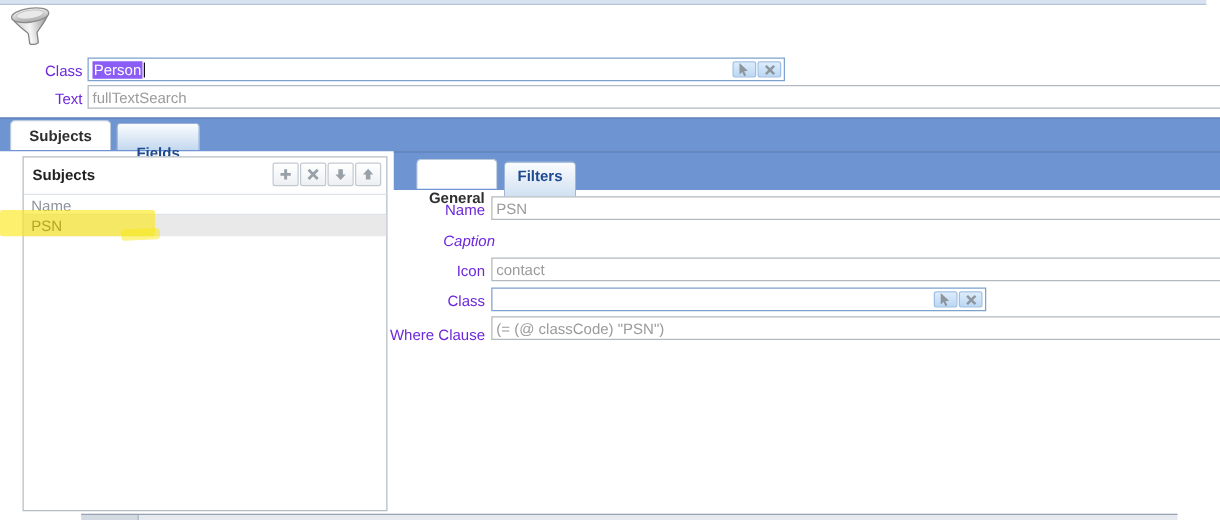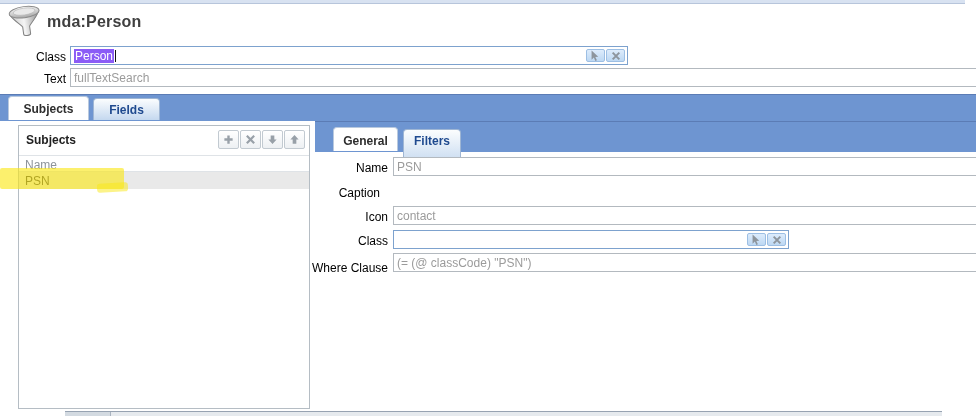--- a/index.html
+++ b/index.html
@@ -6,21 +6,21 @@
   #screen{
     position:relative;width:976px;height:416px;overflow:hidden;background:#fff;
     font-family:"Liberation Sans","DejaVu Sans",sans-serif;font-size:12px;color:#1a1a1a;
   }
   
   .top-strip{position:absolute;left:0;top:0;width:965px;height:3px;background:#d8e2f1;border-bottom:1px solid #b7c5db;}
   
   .funnel{position:absolute;left:8px;top:5px;width:36px;height:35px;}
   .page-title{position:absolute;left:47px;top:13px;font-size:16px;font-weight:bold;color:#3f3f3f;letter-spacing:.2px;}
   
-  .lbl{position:absolute;text-align:right;color:#000000;white-space:nowrap;}
+  .lbl{position:absolute;text-align:right;color:#6d28d9;white-space:nowrap;}
   .fld{position:absolute;height:19px;box-sizing:border-box;border:1px solid #b3b9bf;background:#fff;
        padding:2px 3px 0 3px;color:#9b9b9b;white-space:nowrap;overflow:hidden;line-height:15px;}
   .fld.blue{border-color:#7da2ce;}
   .sel{background:#8b5cf6;color:#fff;padding:0 1px;}
   .caret{display:inline-block;width:1px;height:12px;background:#111;vertical-align:-2px;margin-left:1px;}
   .lookup-btns{position:absolute;right:2px;top:2px;display:flex;gap:1px;}
   .lkbtn{width:19px;height:13px;box-sizing:border-box;border:1px solid #9dbfe4;border-radius:2px;
          background:linear-gradient(#ddecfc,#bdd8f3);display:flex;align-items:center;justify-content:center;padding:0;cursor:pointer;}
   
   .tabstrip{position:absolute;background:#6e95d1;border-top:1px solid #5b7cb5;}
@@ -65,21 +65,20 @@
 
   <div class="top-strip"></div>
 
   <svg class="funnel" viewBox="0 0 36 35">
     <g transform="rotate(-8 18 17)">
       <path d="M3,8 C7,15 13,19.5 14,21.5 L14,29 C14,31 21,31 21,29 L21,21.5 C22,19.5 28,15 32,8 Z" fill="url(#funnelG)" stroke="#828282" stroke-width="1"></path>
       <ellipse cx="17.5" cy="7" rx="15" ry="5.6" fill="url(#funnelTop)" stroke="#8a8a8a" stroke-width="1"></ellipse>
       <ellipse cx="17.5" cy="6.4" rx="11" ry="3.4" fill="#e9e9e9" stroke="#b5b5b5" stroke-width=".6"></ellipse>
     </g>
   </svg>
-  <div class="page-title">mda:Person</div>
 
   <div class="lbl" style="left:0;top:50px;width:66px;">Class</div>
   <div class="fld blue" style="left:70px;top:46px;width:558px;">
     <span class="sel">Person</span><span class="caret"></span>
     <span class="lookup-btns">
       <button class="lkbtn">
         <svg class="icon-svg" width="11" height="11" viewBox="0 0 14 14">
           <path d="M2,0.5 L10.5,8.5 L6.8,8.8 L8.8,13 L6.8,13.9 L4.9,9.7 L2,12.3 Z" fill="#8d959d"></path>
         </svg>
       </button>
@@ -89,21 +88,21 @@
         </svg>
       </button>
     </span>
   </div>
 
   <div class="lbl" style="left:0;top:72px;width:66px;">Text</div>
   <div class="fld" style="left:70px;top:68px;width:908px;">fullTextSearch</div>
 
   <div class="tabstrip" style="left:0;top:94px;width:976px;height:26px;"></div>
   <div class="tab tab-active" style="left:8px;top:96px;width:81px;height:24px;padding-top:5px;">Subjects</div>
-  <div class="tab tab-inactive" style="left:93px;top:98px;width:67px;height:22px;padding-top:4px;">Fields</div>
+  <div class="tab tab-inactive" style="left:93px;top:98px;width:67px;height:22px;padding-top:16px;">Fields</div>
 
   <div class="panel">
     <div class="panel-title">Subjects</div>
     <div class="panel-toolbar">
       <button class="tbtn">
         <svg class="icon-svg" width="11" height="11" viewBox="0 0 12 12">
           <path d="M6,1.5 V10.5 M1.5,6 H10.5" stroke="#98a0a8" stroke-width="2.6" fill="none"></path>
         </svg>
       </button>
       <button class="tbtn">
@@ -123,27 +122,27 @@
       </button>
     </div>
     <div class="colhead">Name</div>
     <div class="list-row">PSN</div>
   </div>
 
   <div class="marker"></div>
   <div class="marker-blob"></div>
 
   <div class="tabstrip" style="left:315px;top:121px;width:661px;height:30px;"></div>
-  <div class="tab tab-active" style="left:333px;top:127px;width:65px;height:24px;padding-top:6px;">General</div>
+  <div class="tab tab-active" style="left:333px;top:127px;width:65px;height:24px;padding-top:23px;">General</div>
   <div class="tab tab-inactive" style="left:403px;top:129px;width:58px;height:36px;padding-top:4px;">Filters</div>
 
   <div class="lbl" style="left:296px;top:161px;width:92px;">Name</div>
   <div class="fld" style="left:393px;top:157px;width:585px;">PSN</div>
 
-  <div class="lbl" style="left:288px;top:186px;width:92px;">Caption</div>
+  <div class="lbl" style="left:304px;top:186px;width:92px;font-style:italic;">Caption</div>
 
   <div class="lbl" style="left:296px;top:210px;width:92px;">Icon</div>
   <div class="fld" style="left:393px;top:206px;width:585px;">contact</div>
 
   <div class="lbl" style="left:296px;top:234px;width:92px;">Class</div>
   <div class="fld blue" style="left:393px;top:230px;width:396px;">
     <span></span>
     <span class="lookup-btns">
       <button class="lkbtn">
         <svg class="icon-svg" width="11" height="11" viewBox="0 0 14 14">

